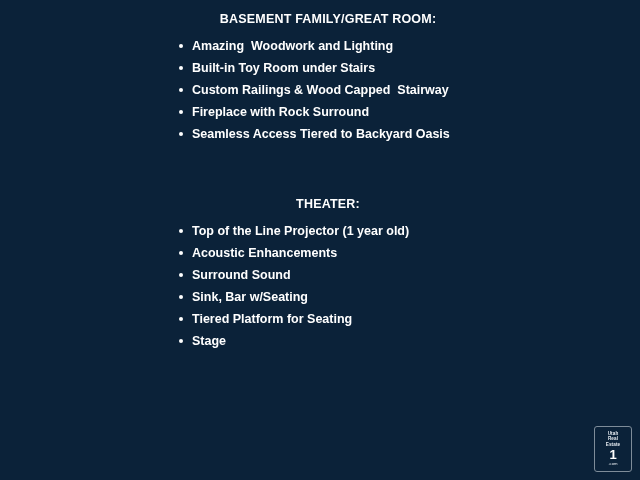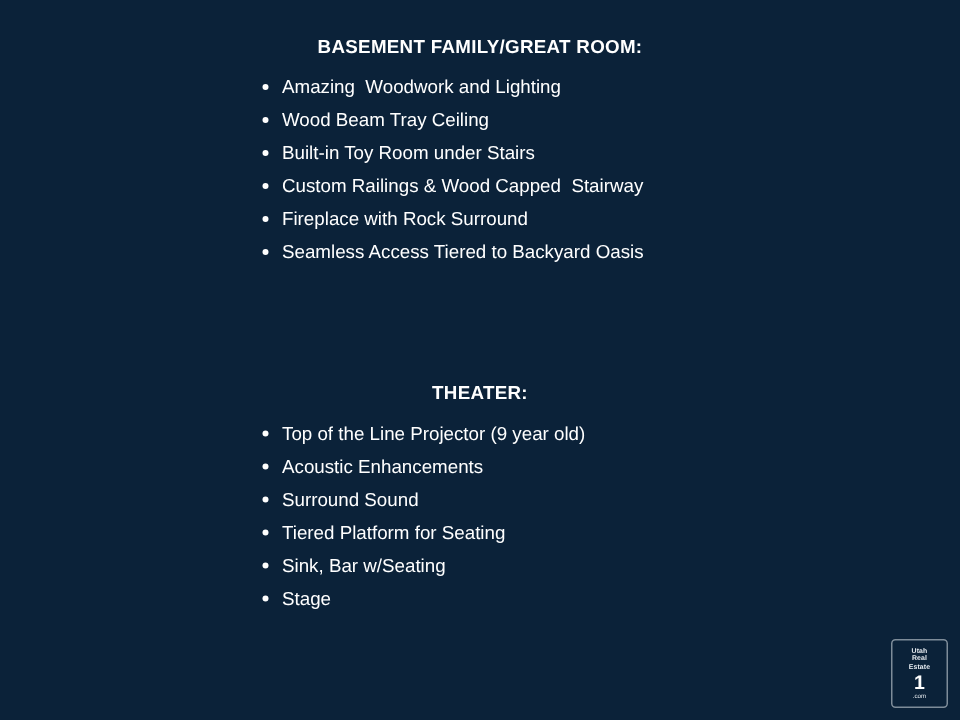--- a/index.html
+++ b/index.html
@@ -16,35 +16,37 @@
     position: relative;
   }
   .page {
     width: 640px;
     height: 480px;
     position: relative;
     box-sizing: border-box;
     padding-top: 12px;
   }
   .section {
-    margin: 12px;
+    margin: 0;
+    padding-left: 16px;
   }
   .section-title {
     text-align: center;
     font-weight: bold;
     font-size: 12.5px;
     letter-spacing: 0.2px;
     color: #ffffff;
     margin: 0;
     padding: 0;
   }
   .bullet-list {
     list-style: none;
     margin: 0;
     padding: 0;
+    font-weight: bold;
   }
   .bullet-item {
     position: relative;
     font-size: 12.5px;
     line-height: 22px;
     color: #ffffff;
     padding-left: 176px;
     white-space: pre;
   }
   .bullet-item::before {
@@ -102,42 +104,41 @@
 </head>
 <body>
 
 <div class="page">
 
   <div class="section">
     <div class="section-title">BASEMENT FAMILY/GREAT ROOM:</div>
     <div class="gap-after-title"></div>
     <ul class="bullet-list">
       <li class="bullet-item">Amazing  Woodwork and Lighting</li>
-      <li class="bullet-item">Wood Beam Tray Ceiling</li>
       <li class="bullet-item">Built-in Toy Room under Stairs</li>
       <li class="bullet-item">Custom Railings &amp; Wood Capped  Stairway</li>
       <li class="bullet-item">Fireplace with Rock Surround</li>
       <li class="bullet-item">Seamless Access Tiered to Backyard Oasis</li>
     </ul>
   </div>
 
   <div class="gap-between-sections"></div>
 
 
   <div class="gap-between-sections-2"></div>
 
   <div class="section">
     <div class="section-title">THEATER:</div>
     <div class="gap-after-title"></div>
     <ul class="bullet-list">
-      <li class="bullet-item">Top of the Line Projector (9 year old)</li>
+      <li class="bullet-item">Top of the Line Projector (1 year old)</li>
       <li class="bullet-item">Acoustic Enhancements</li>
       <li class="bullet-item">Surround Sound</li>
+      <li class="bullet-item">Sink, Bar w/Seating</li>
       <li class="bullet-item">Tiered Platform for Seating</li>
-      <li class="bullet-item">Sink, Bar w/Seating</li>
       <li class="bullet-item">Stage</li>
 
     </ul>
   </div>
 
   <div class="watermark">
     <div class="wm-lines">Utah</div>
     <div class="wm-lines">Real</div>
     <div class="wm-lines">Estate</div>
     <div class="wm-num">1</div>

